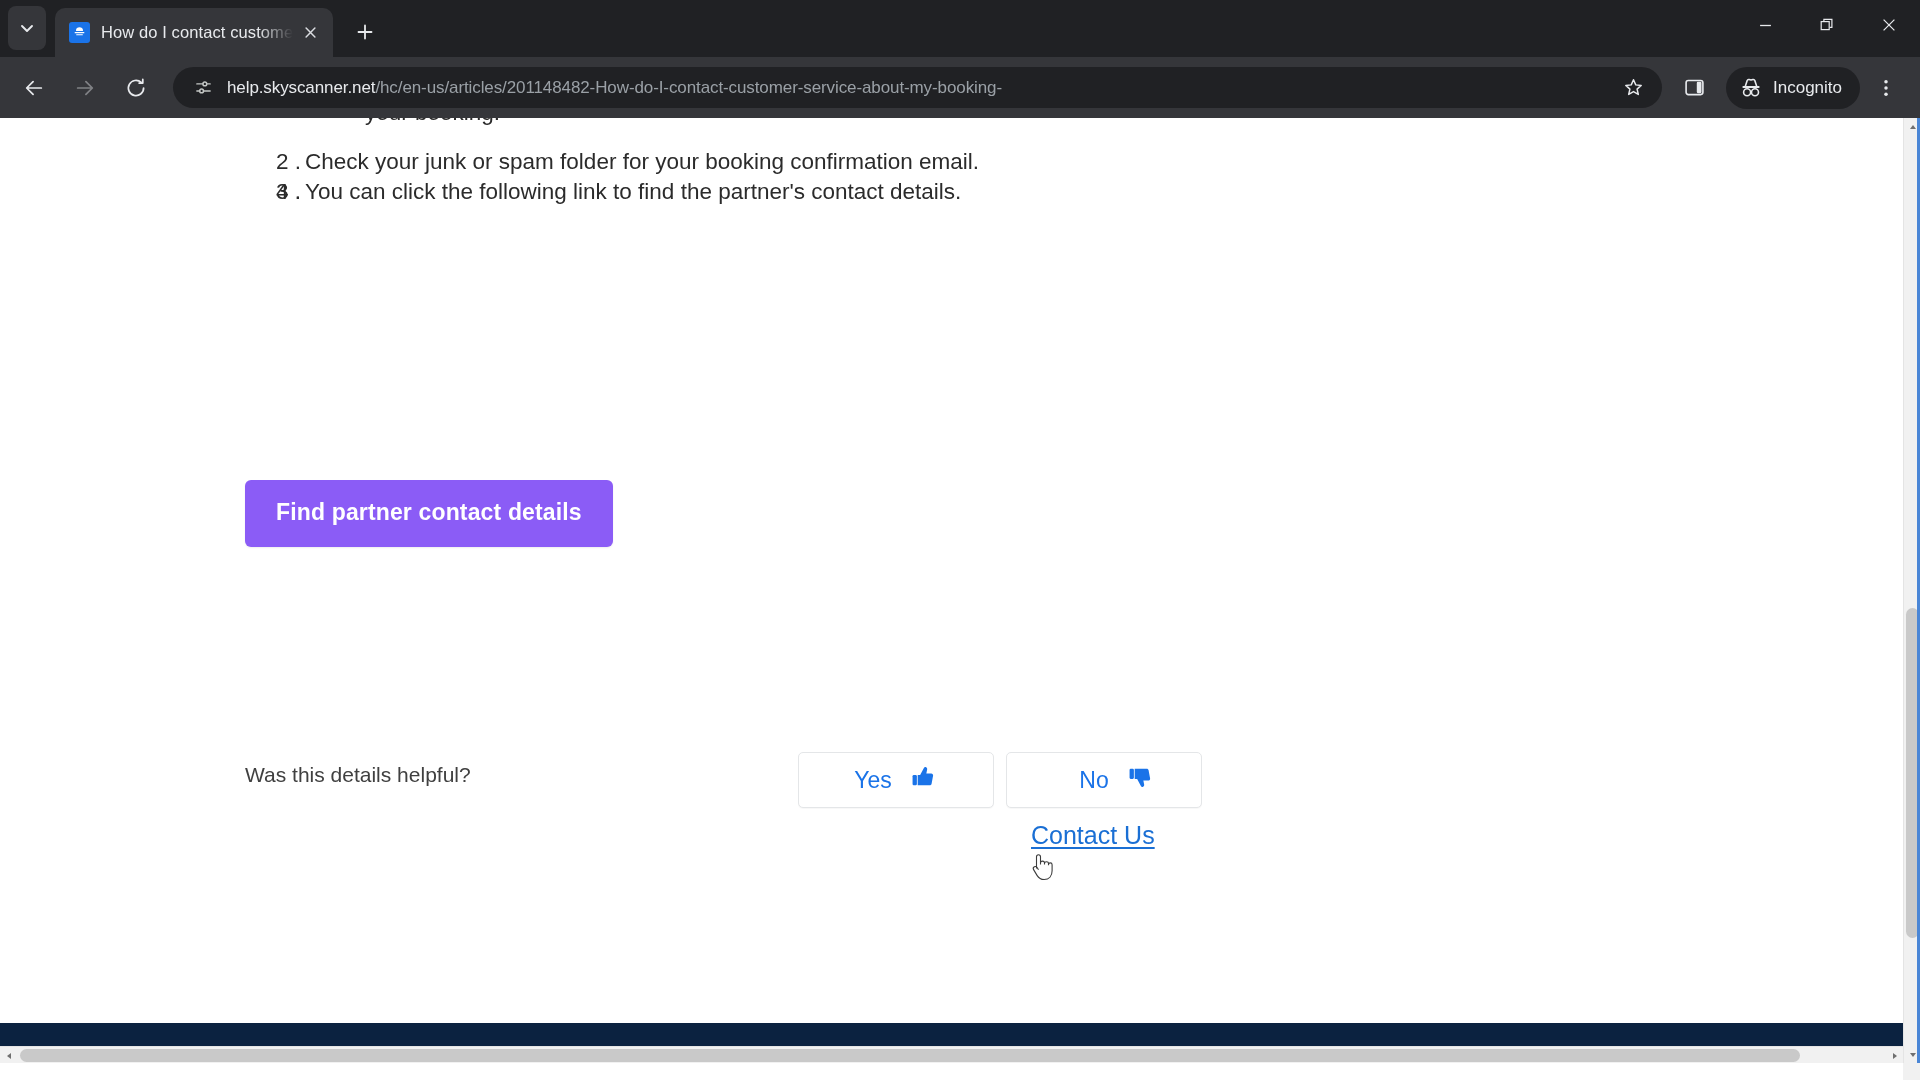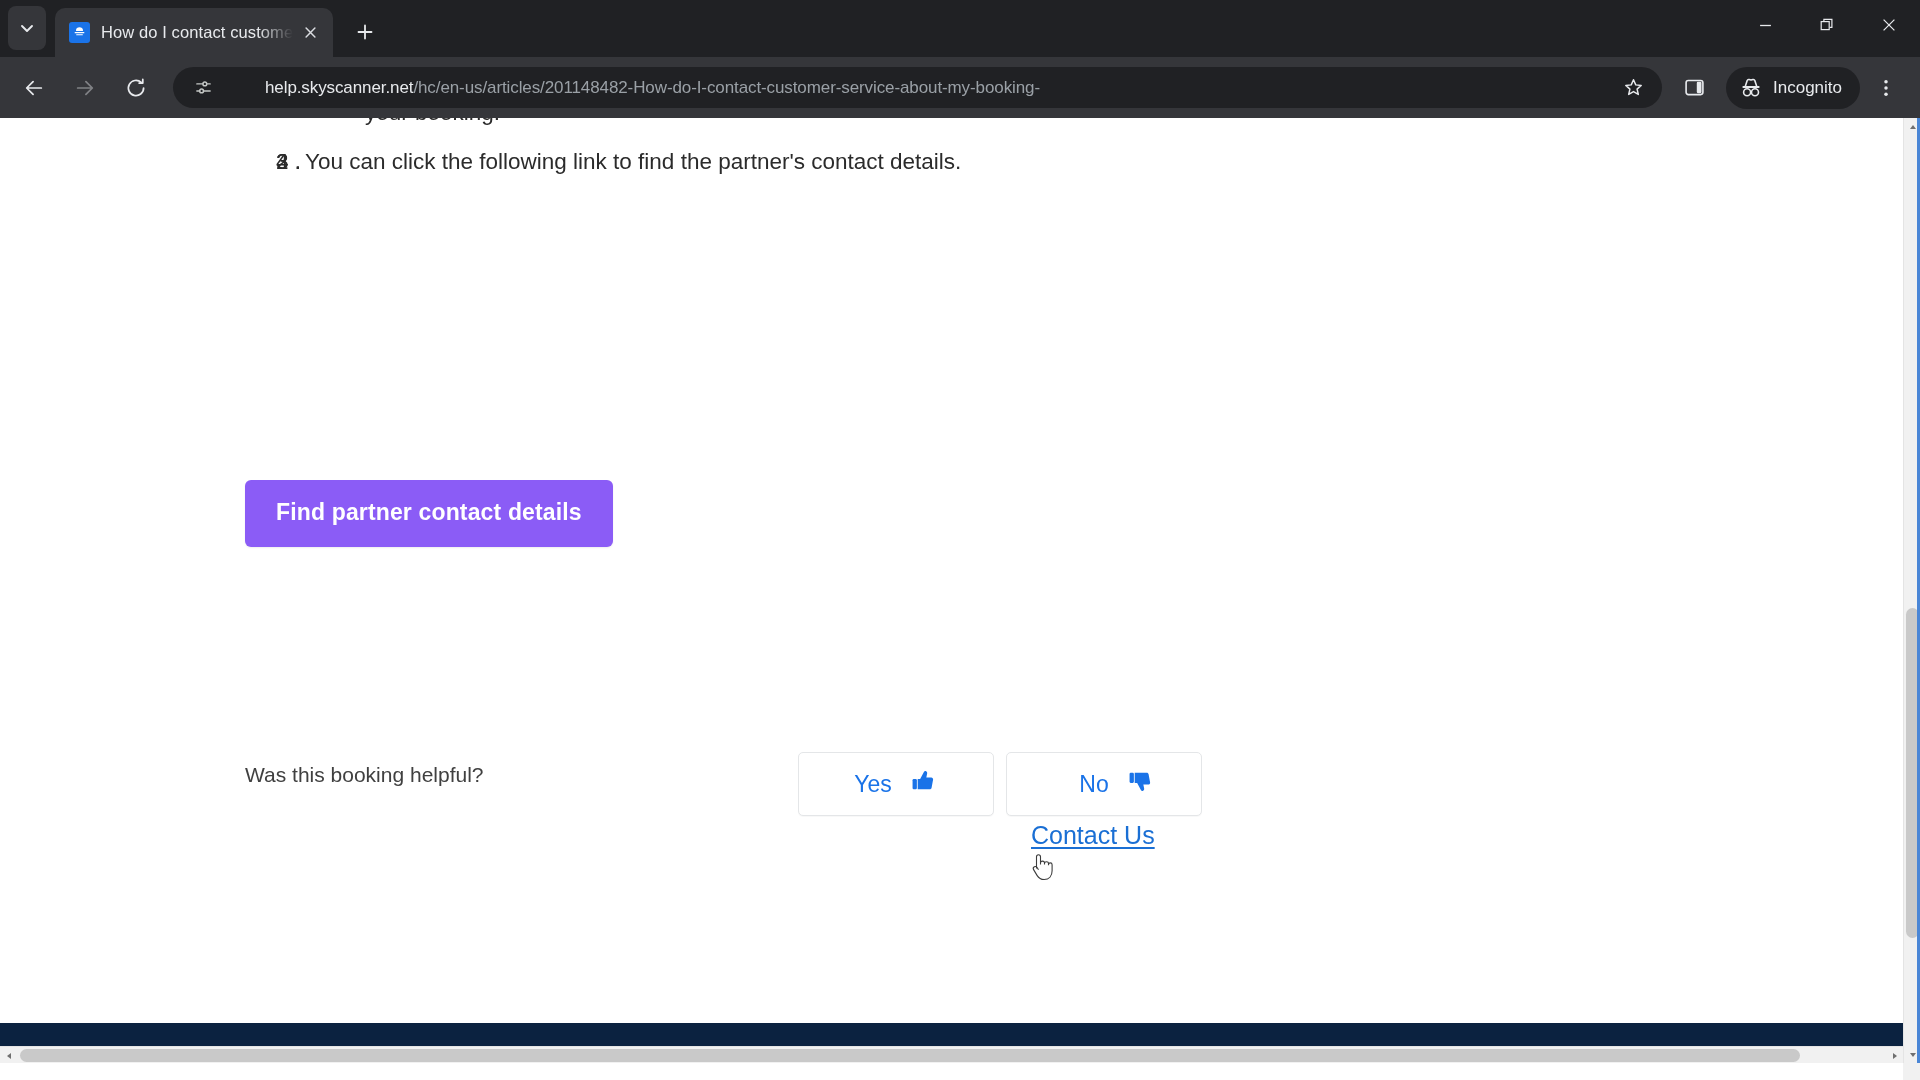--- a/index.html
+++ b/index.html
@@ -73,21 +73,21 @@
   .nav-btn {
     width: 44px; height: 44px; border-radius: 50%;
     display: flex; align-items: center; justify-content: center;
     margin-right: 7px; cursor: pointer; flex: 0 0 auto;
   }
   .nav-btn.disabled { opacity: 0.42; cursor: default; }
 
   .omnibox {
     flex: 1 1 auto; height: 41px; background: #202124; border-radius: 21px;
     display: flex; align-items: center; padding: 0 8px 0 16px;
-    margin-left: 8px; margin-right: 8px; cursor: text; min-width: 0; gap: 38px;
+    margin-left: 8px; margin-right: 8px; cursor: text; min-width: 0;
   }
   .omni-icon { width: 28px; height: 28px; flex: 0 0 28px; display: flex; align-items: center; justify-content: center; margin-right: 10px; cursor: pointer;}
   .omni-url {
     flex: 1 1 auto; color: #9aa0a6; font-size: 17px; white-space: nowrap;
     overflow: hidden; letter-spacing: -0.1px;
   }
   .omni-url b { color: #e8eaed; font-weight: 400; }
   .omni-star { width: 42px; height: 42px; border-radius: 50%; display:flex; align-items:center; justify-content:center; cursor:pointer; flex:0 0 auto;}
 
   .tb-btn {
@@ -137,21 +137,21 @@
     padding: 19px 31px 21px; border: none; border-radius: 6px;
     cursor: pointer; box-shadow: 0 1px 2px rgba(0,0,0,.07);
   }
 
   .helpful-label {
     position: absolute; left: 245px; top: 645px;
     font-size: 21px; color: #404040;
   }
   .vote-btn {
     position: absolute; top: 634px;
-    height: 64px; min-width: 196px;
+    height: 56px; min-width: 196px;
     background: #ffffff; border: 1px solid #e4e6e8; border-radius: 5px;
     display: flex; align-items: center; justify-content: center; gap: 18px;
     color: #1a73e8; font-size: 23px; cursor: pointer;
     box-shadow: 0 1px 1px rgba(0,0,0,.03);
   }
   .vote-yes { left: 798px; width: 196px; }
   .vote-no  { left: 1006px; width: 195px; padding-left: 26px; }
 
   .contact-link {
     position: absolute; left: 1031px; top: 703px;
@@ -327,34 +327,35 @@
   <div class="viewport">
     <div class="page">
 
       <div class="article">
         <ol class="steps">
           <li class="clipped-first">
             <span class="txt">your booking.</span>
           </li>
           <li>
             <span class="marker">2 .</span>
+            <span>Check your junk or spam folder for your booking confirmation email.</span>
           </li>
           <li>
             <span class="marker">3 .</span>
           </li>
           <li>
             <span class="marker">4 .</span>
             <span>You can click the following link to find the partner's contact details.</span>
           </li>
         </ol>
       </div>
 
       <button class="cta">Find partner contact details</button>
 
-      <div class="helpful-label">Was this booking helpful?</div>
+      <div class="helpful-label">Was this details helpful?</div>
 
       <div class="vote-btn vote-yes">
         <span>Yes</span>
         <span>
           <svg width="28" height="28" viewBox="0 0 24 24">
             <path d="M6.6 10.3h2.1l3.2-6.1c.3-.6 1-.9 1.6-.7.9.3 1.4 1.2 1.2 2.1l-.7 3.3h4.2c1 0 1.8.9 1.6 1.9l-1.3 7c-.1.8-.8 1.3-1.6 1.3H6.6z" fill="#1a73e8"></path>
             <rect x="2.2" y="10.3" width="3.7" height="8.8" rx="1" fill="#1a73e8"></rect>
           </svg>
         </span>
       </div>

